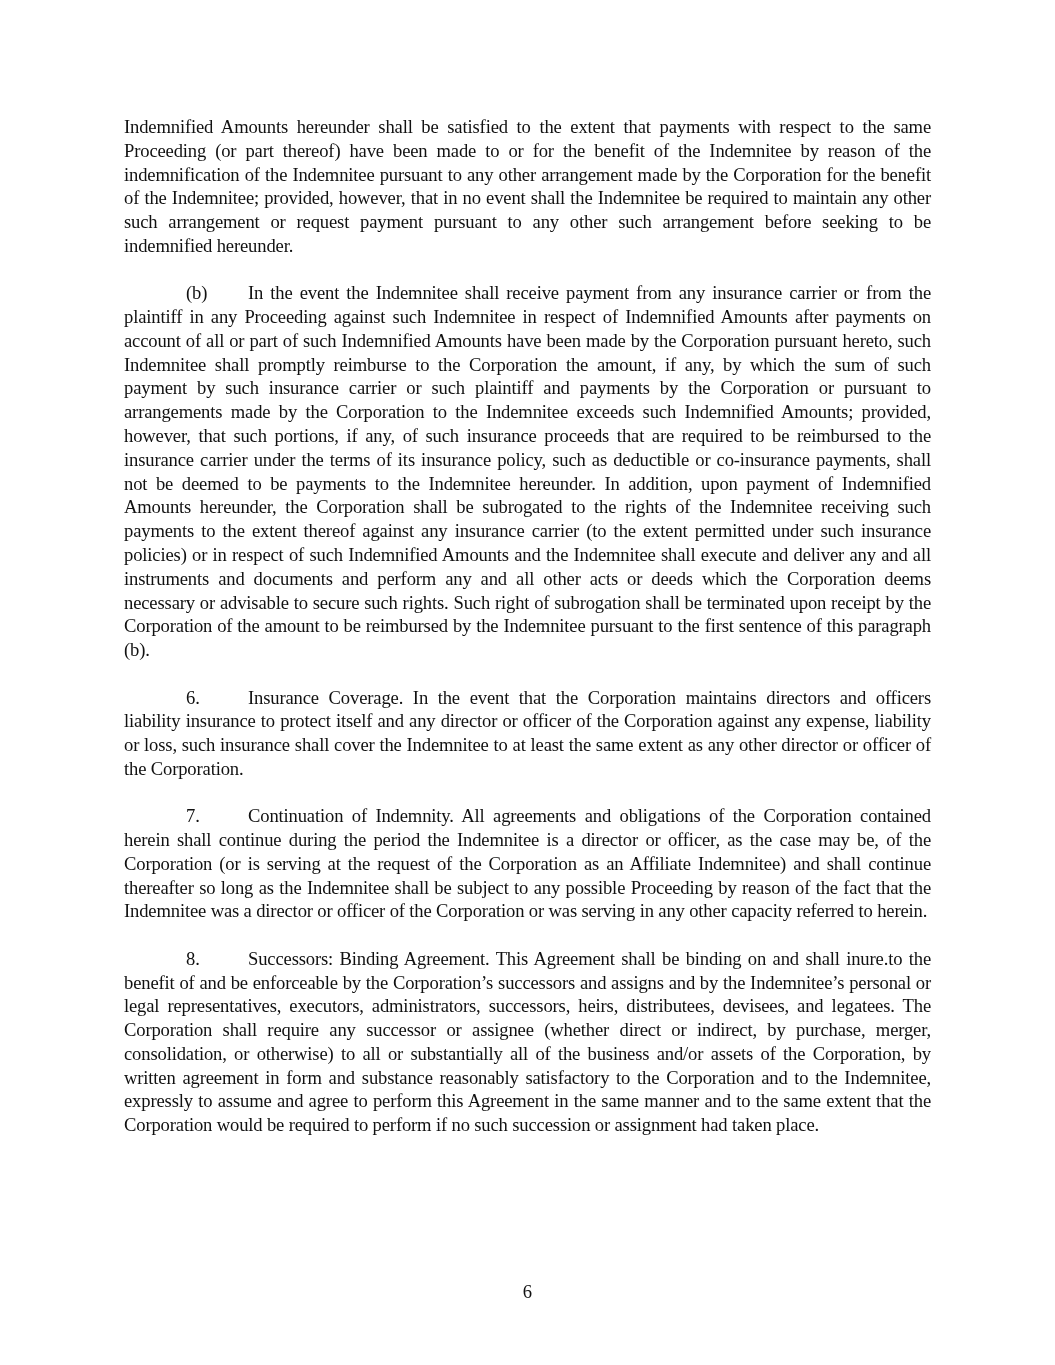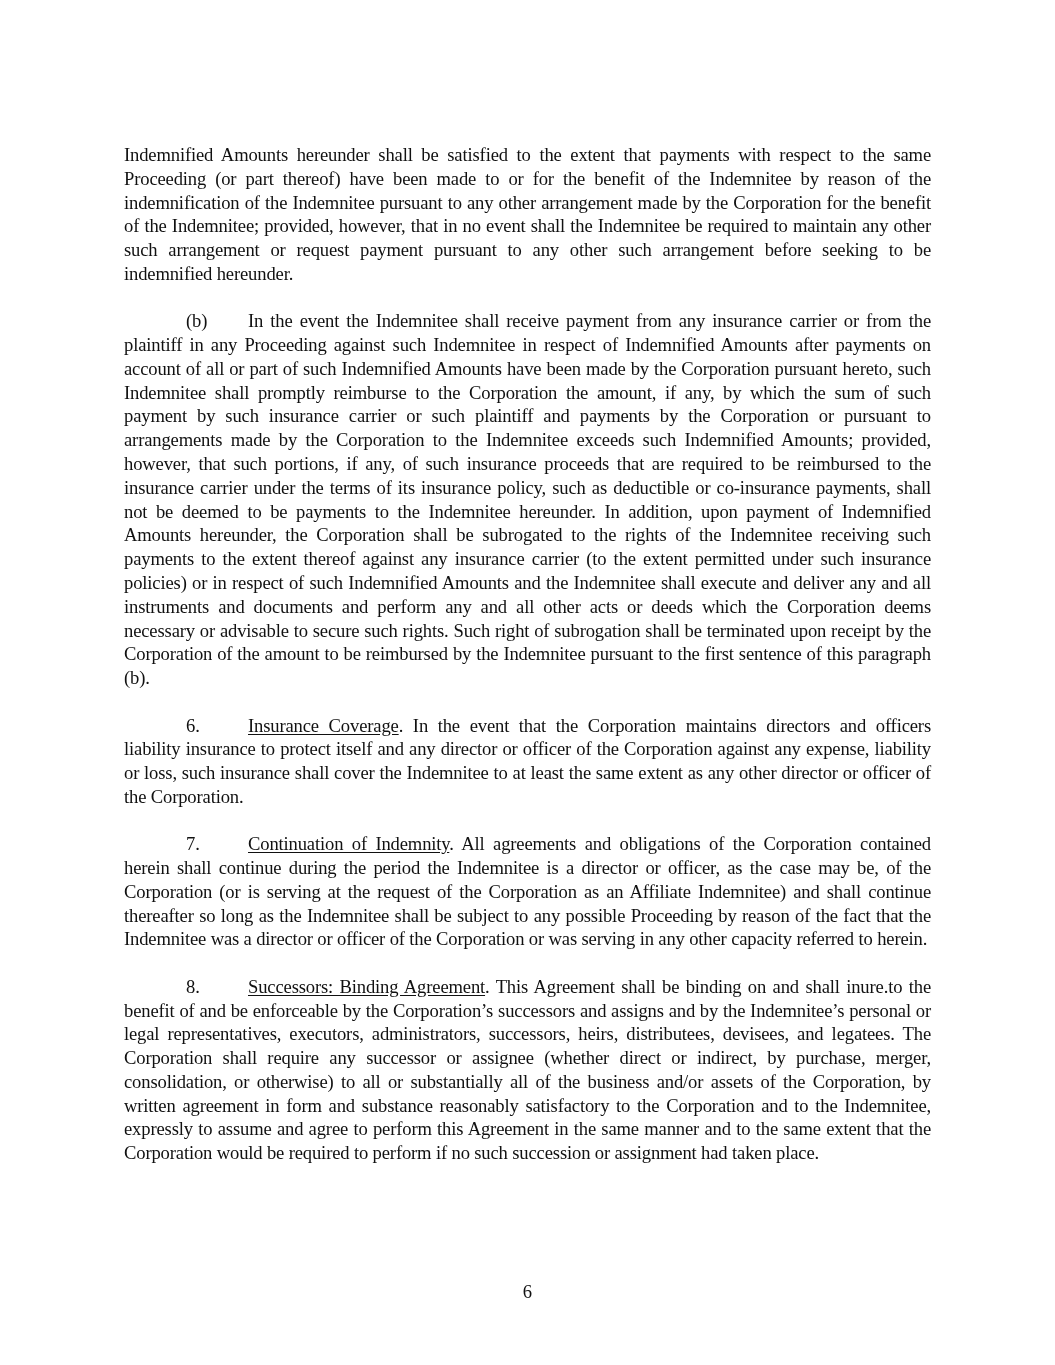--- a/index.html
+++ b/index.html
@@ -11,41 +11,40 @@
     width: 1055px;
     height: 1365px;
     position: relative;
     overflow: hidden;
     font-family: "Liberation Serif", "DejaVu Serif", serif;
     color: #111111;
   }
   .page {
     position: absolute;
     left: 124px;
-    top: 143px;
+    top: 115px;
     width: 807px;
   }
   .para {
     margin: 0 0 23.5px 0;
     font-size: 18.6px;
     line-height: 23.8px;
     text-align: justify;
     text-justify: inter-word;
     letter-spacing: -0.15px;
   }
   .indent {
     display: inline-block;
     width: 62px;
   }
   .num {
     display: inline-block;
     width: 62px;
   }
   .heading {
-    text-decoration: underline;
     text-underline-offset: 2px;
   }
   .page-number {
     position: absolute;
     left: 0;
     width: 1055px;
     top: 1281px;
     text-align: center;
     font-size: 18.6px;
     line-height: 22px;

